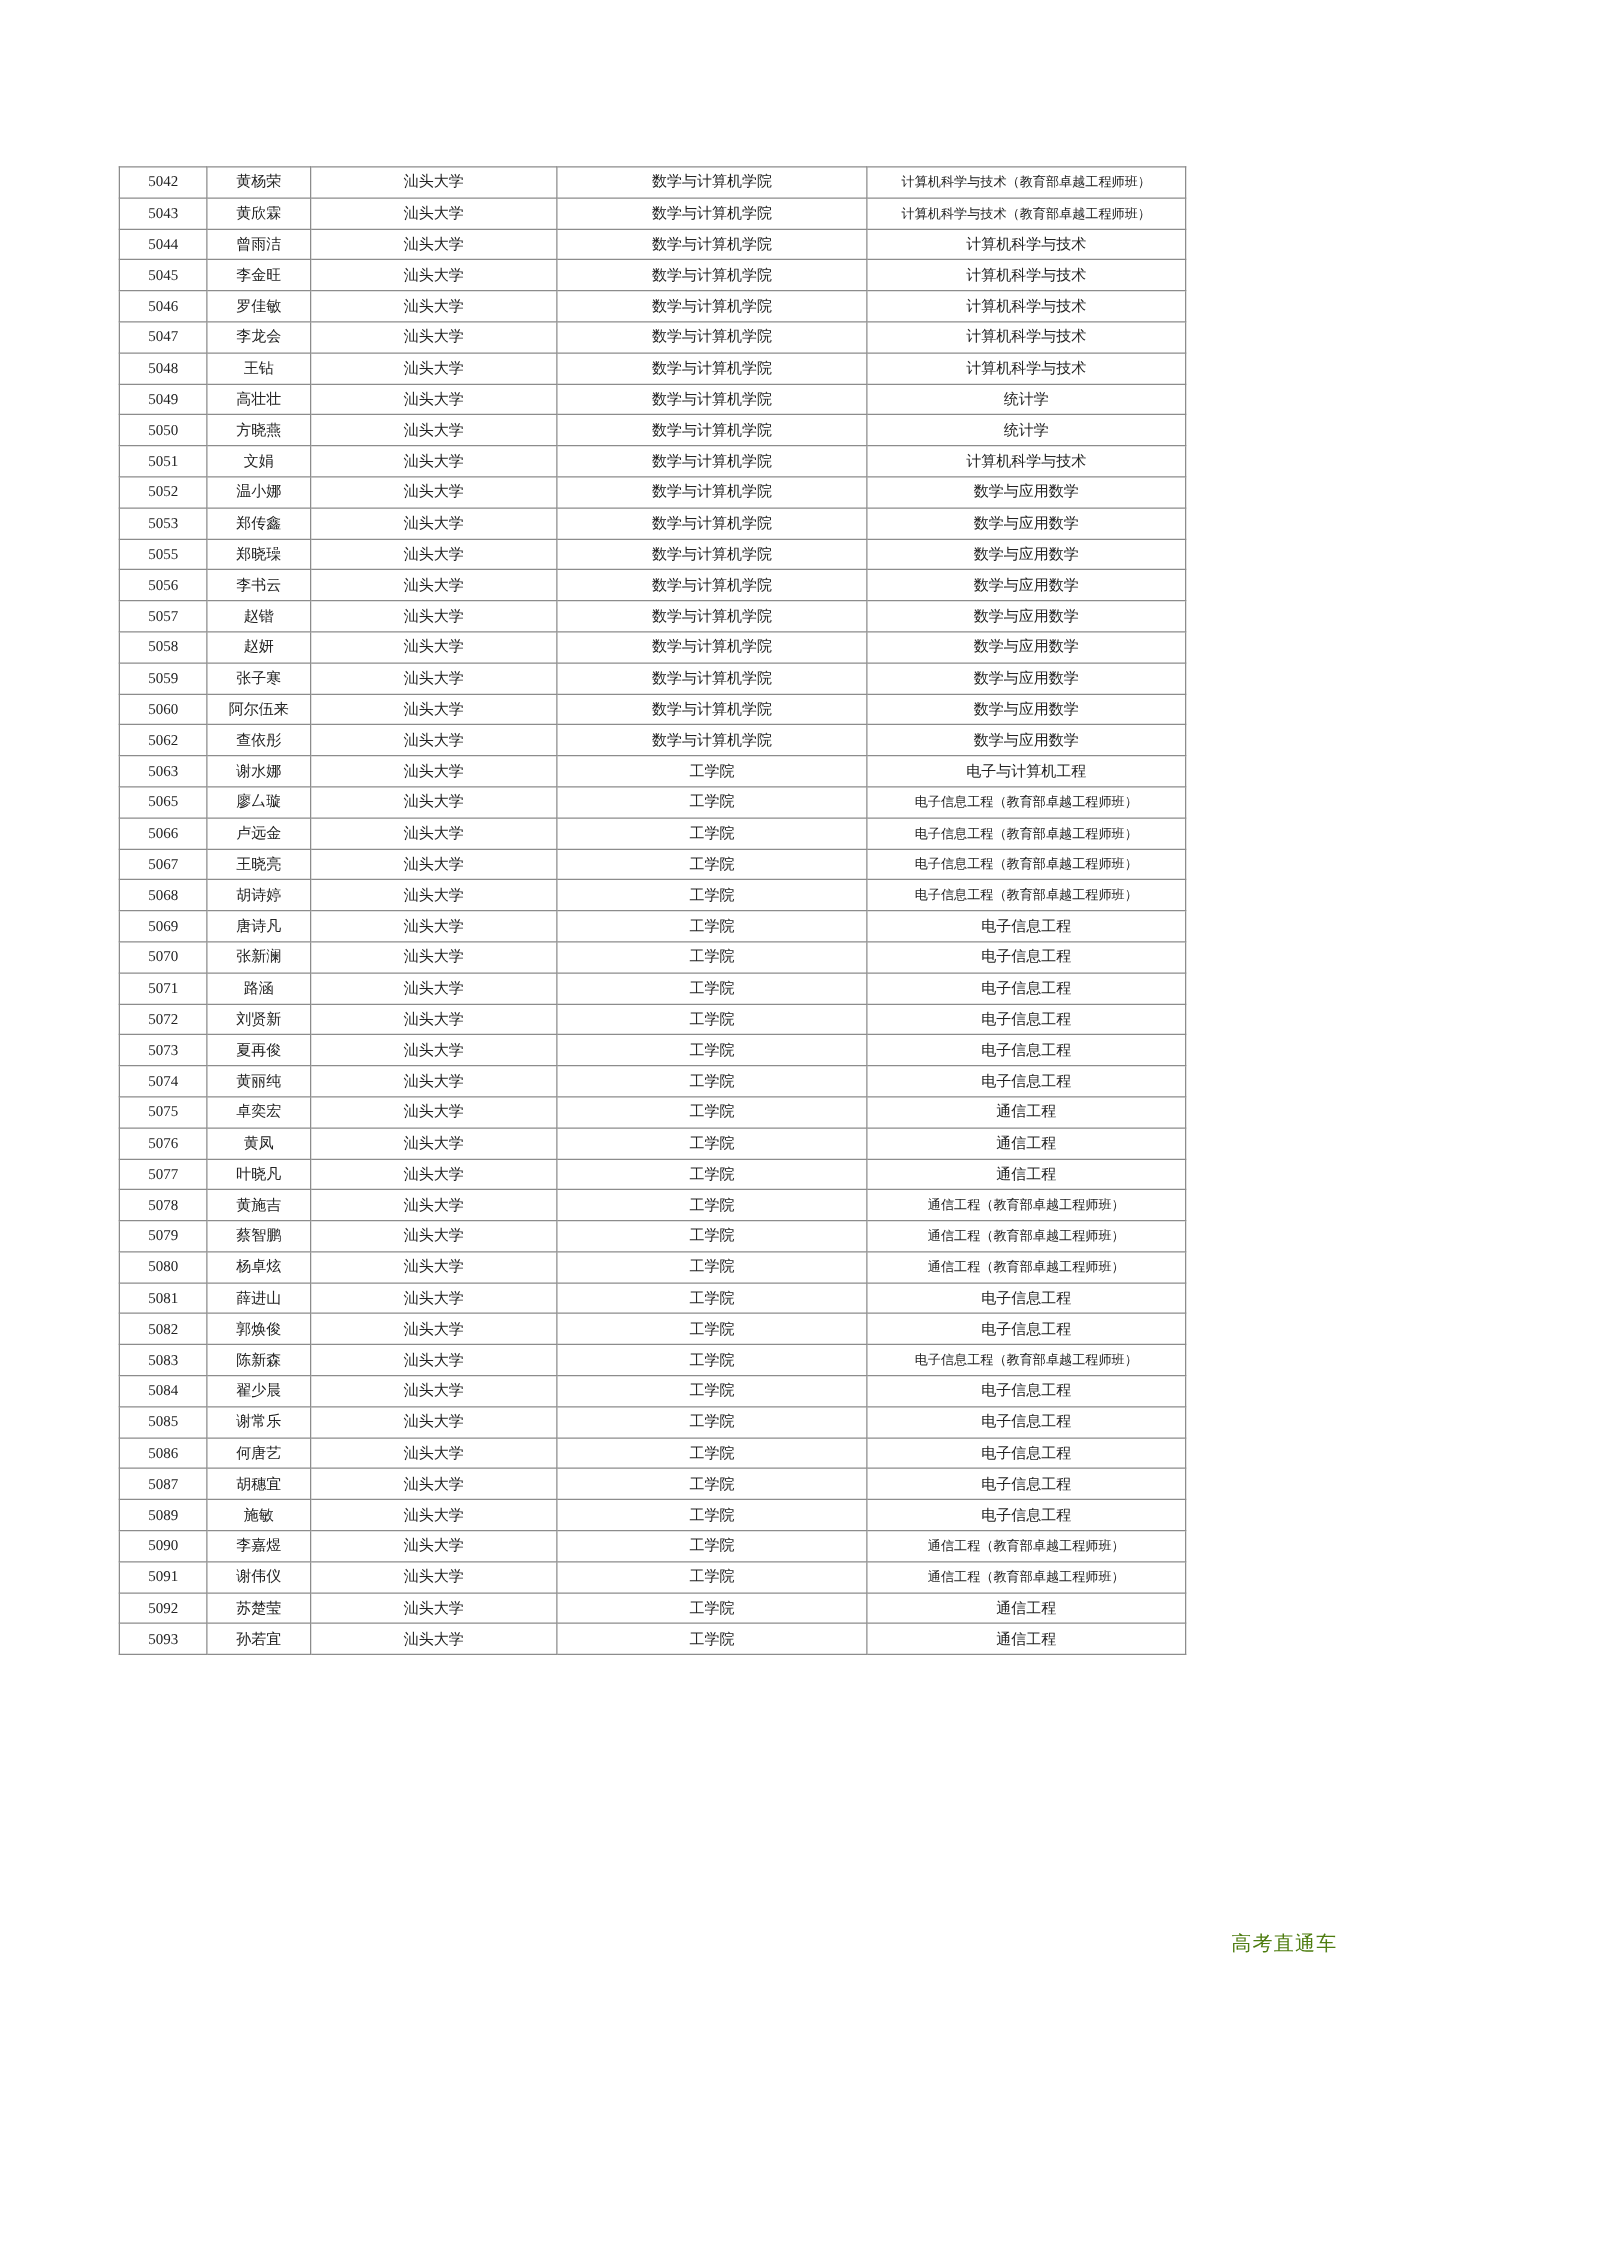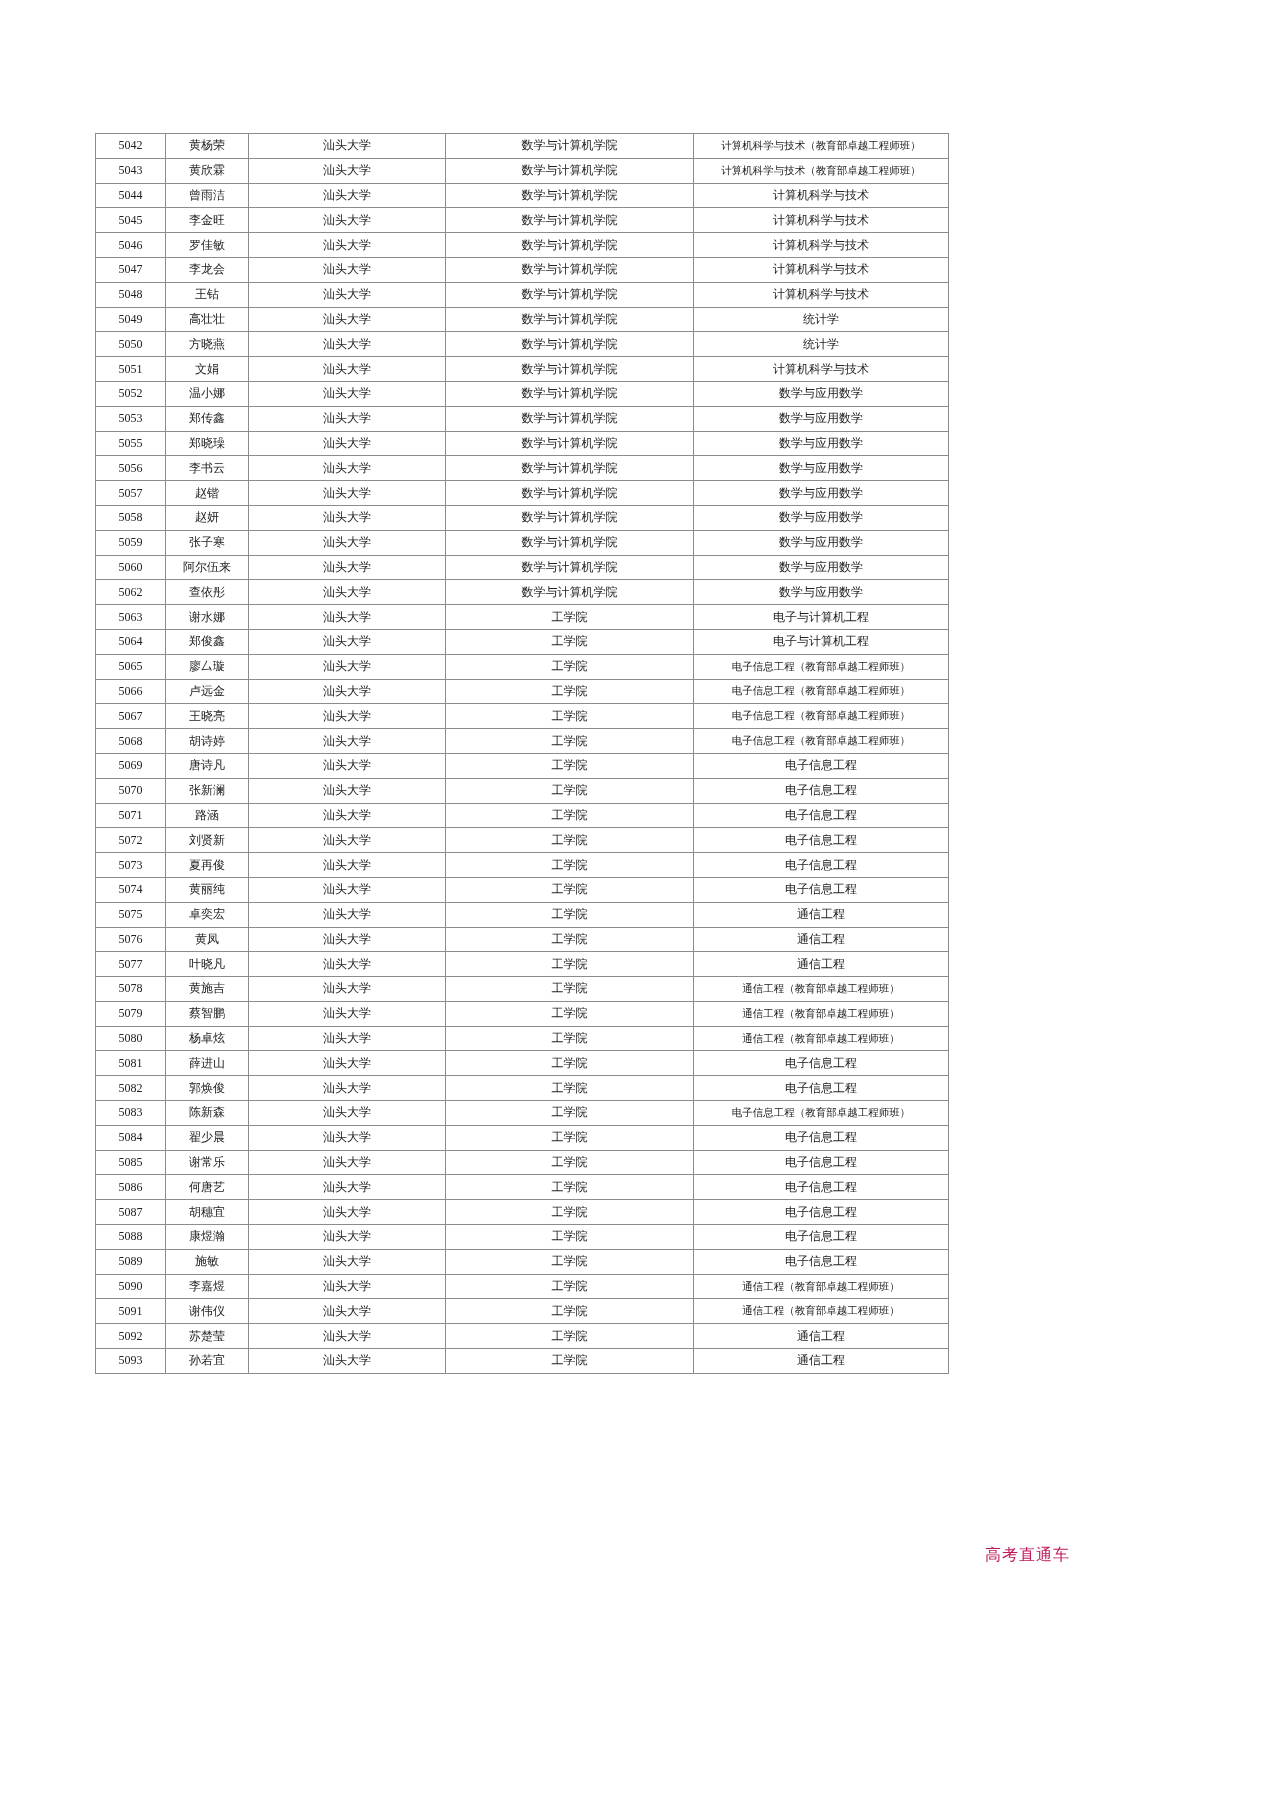--- a/index.html
+++ b/index.html
@@ -32,21 +32,21 @@
   }
   table.roster td.small{
     font-size:10.5px;
     text-align:center;
   }
   .watermark{
     position:absolute;
     left:985px;
     top:1545px;
     font-size:16px;
-    color:#be185d;
+    color:#4d7c0f;
     letter-spacing:1px;
     font-family:"Liberation Sans","DejaVu Sans",sans-serif;
   }
 </style>
 </head>
 <body>
 
 <div class="page">
 
   <table class="roster">
@@ -192,27 +192,20 @@
           <td>数学与应用数学</td>
         </tr>
         <tr>
           <td>5063</td>
           <td>谢水娜</td>
           <td>汕头大学</td>
           <td>工学院</td>
           <td>电子与计算机工程</td>
         </tr>
         <tr>
-          <td>5064</td>
-          <td>郑俊鑫</td>
-          <td>汕头大学</td>
-          <td>工学院</td>
-          <td>电子与计算机工程</td>
-        </tr>
-        <tr>
           <td>5065</td>
           <td>廖厶璇</td>
           <td>汕头大学</td>
           <td>工学院</td>
           <td class="small">电子信息工程（教育部卓越工程师班）</td>
         </tr>
         <tr>
           <td>5066</td>
           <td>卢远金</td>
           <td>汕头大学</td>
@@ -355,27 +348,20 @@
         <tr>
           <td>5086</td>
           <td>何唐艺</td>
           <td>汕头大学</td>
           <td>工学院</td>
           <td>电子信息工程</td>
         </tr>
         <tr>
           <td>5087</td>
           <td>胡穗宜</td>
-          <td>汕头大学</td>
-          <td>工学院</td>
-          <td>电子信息工程</td>
-        </tr>
-        <tr>
-          <td>5088</td>
-          <td>康煜瀚</td>
           <td>汕头大学</td>
           <td>工学院</td>
           <td>电子信息工程</td>
         </tr>
         <tr>
           <td>5089</td>
           <td>施敏</td>
           <td>汕头大学</td>
           <td>工学院</td>
           <td>电子信息工程</td>

